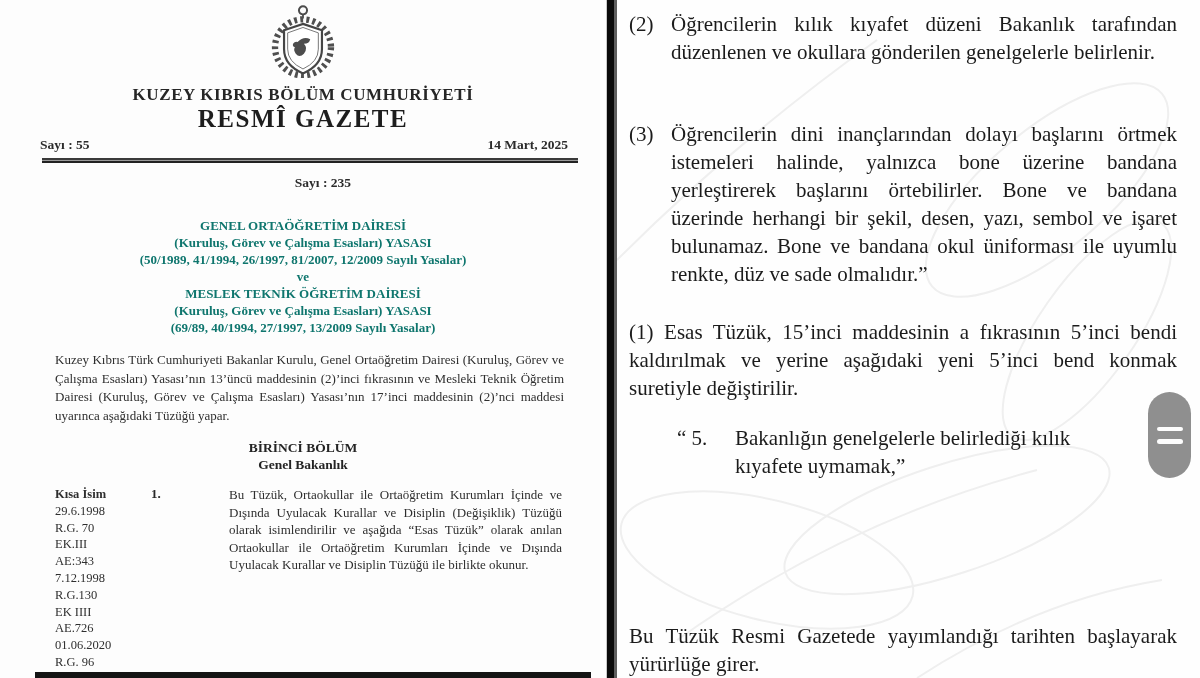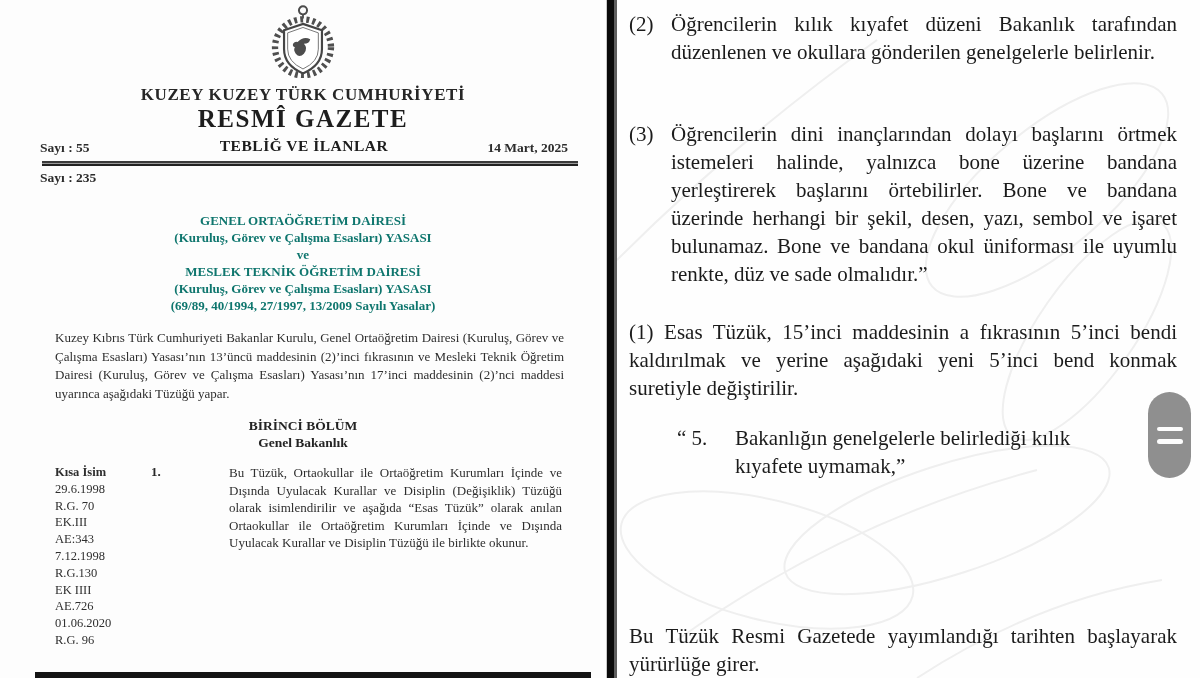--- a/index.html
+++ b/index.html
@@ -14,21 +14,21 @@
   .country-title { text-align:center; font-weight:bold; font-size:17px; letter-spacing:.6px; margin-top:3px; color:#262626; }
   .gazette-title { text-align:center; font-weight:bold; font-size:25px; letter-spacing:1.5px; line-height:28px; color:#1d1d1d; }
   .meta-row { display:flex; align-items:flex-end; margin-top:2px; padding:0 38px 0 40px; }
   .meta-side { width:130px; font-size:13.5px; font-weight:600; color:#2c2c2c; padding-top:2px; }
   .meta-side.right { text-align:right; }
   .meta-center { flex:1; text-align:center; }
   .supplement { font-weight:bold; font-size:14px; line-height:17px; color:#1f1f1f; }
   .section-title { font-weight:bold; font-size:15.5px; letter-spacing:.5px; line-height:21px; color:#1d1d1d; }
   .thick-rule { margin:5px 28px 0 42px; height:5px;
     background:linear-gradient(180deg,#3a3a3a 0 2px,#9a9a9a 2px 3px,#222 3px 5px); }
-  .notice-number { font-size:13.5px; font-weight:600; color:#2b2b2b; margin:4px 0 0 40px; }
+  .notice-number { font-size:13.5px; font-weight:600; color:#2b2b2b; margin:12px 0 0 40px;text-align:center; }
   .law-heading { text-align:center; font-weight:bold; font-size:13px; line-height:17px; margin-top:26px; color:#0f766e; }
   .intro { font-size:13px; line-height:18.5px; text-align:justify; margin:15px 42px 14px 55px; color:#2e2e2e; }
   .chapter { text-align:center; font-weight:bold; font-size:13.5px; line-height:17px; margin-top:14px; color:#242424; }
   .article { display:grid; grid-template-columns:96px 78px 1fr; margin-top:13px; padding:0 44px 0 55px; }
   .margin-col { font-size:12.5px; line-height:16.8px; color:#2e2e2e; }
   .margin-col .lbl { font-weight:bold; }
   .num-col { font-weight:bold; font-size:13px; color:#282828; }
   .body-col { font-size:13px; line-height:17.6px; text-align:justify; color:#2e2e2e; }
   .bottom-bar { position:absolute; left:35px; bottom:0; width:556px; height:6px; background:#141414; }
 
@@ -65,37 +65,37 @@
     <div class="emblem-wrap">
       <svg width="92" height="74" viewBox="0 0 100 82">
         <circle cx="50" cy="7" r="4.5" fill="none" stroke="#4c4c4c" stroke-width="2.2"></circle>
         <line x1="50" y1="11" x2="50" y2="16" stroke="#4c4c4c" stroke-width="2"></line>
         <circle cx="50" cy="48" r="31" fill="none" stroke="#4f4f4f" stroke-width="7" stroke-dasharray="3.2 3.6"></circle>
         <path d="M50 22 L71 29 L71 50 Q71 68 50 77 Q29 68 29 50 L29 29 Z" fill="#fff" stroke="#454545" stroke-width="2.4"></path>
         <path d="M50 26 L67 32 L67 50 Q67 64 50 72 Q33 64 33 50 L33 32 Z" fill="none" stroke="#6a6a6a" stroke-width="1"></path>
         <path d="M44 42 q7 -7 14 -3 q-1 5 -7 5 q5 5 0 11 q-5 5 -9 0 q-3 -4 -1 -7 q-3 -1 -2 -4 q2 -3 5 -2 z" fill="#4d4d4d"></path>
       </svg>
     </div>
-    <div class="country-title">KUZEY KUZEY TÜRK CUMHURİYETİ</div>
+    <div class="country-title">KUZEY KIBRIS BÖLÜM CUMHURİYETİ</div>
     <div class="gazette-title">RESMÎ GAZETE</div>
 
     <div class="meta-row">
       <div class="meta-side">Sayı : 55</div>
       <div class="meta-center">
-        <div class="section-title">TEBLİĞ VE İLANLAR</div>
       </div>
       <div class="meta-side right">14 Mart, 2025</div>
     </div>
 
     <div class="thick-rule"></div>
     <div class="notice-number">Sayı : 235</div>
 
     <div class="law-heading">
       <div>GENEL ORTAÖĞRETİM DAİRESİ</div>
       <div>(Kuruluş, Görev ve Çalışma Esasları) YASASI</div>
+      <div>(50/1989, 41/1994, 26/1997, 81/2007, 12/2009 Sayılı Yasalar)</div>
       <div>ve</div>
       <div>MESLEK TEKNİK ÖĞRETİM DAİRESİ</div>
       <div>(Kuruluş, Görev ve Çalışma Esasları) YASASI</div>
       <div>(69/89, 40/1994, 27/1997, 13/2009 Sayılı Yasalar)</div>
     </div>
 
     <div class="intro">Kuzey Kıbrıs Türk Cumhuriyeti Bakanlar Kurulu, Genel Ortaöğretim Dairesi (Kuruluş, Görev ve Çalışma Esasları) Yasası’nın 13’üncü maddesinin (2)’inci fıkrasının ve Mesleki Teknik Öğretim Dairesi (Kuruluş, Görev ve Çalışma Esasları) Yasası’nın 17’inci maddesinin (2)’nci maddesi uyarınca aşağıdaki Tüzüğü yapar.</div>
 
     <div class="chapter">
       <div>BİRİNCİ BÖLÜM</div>

